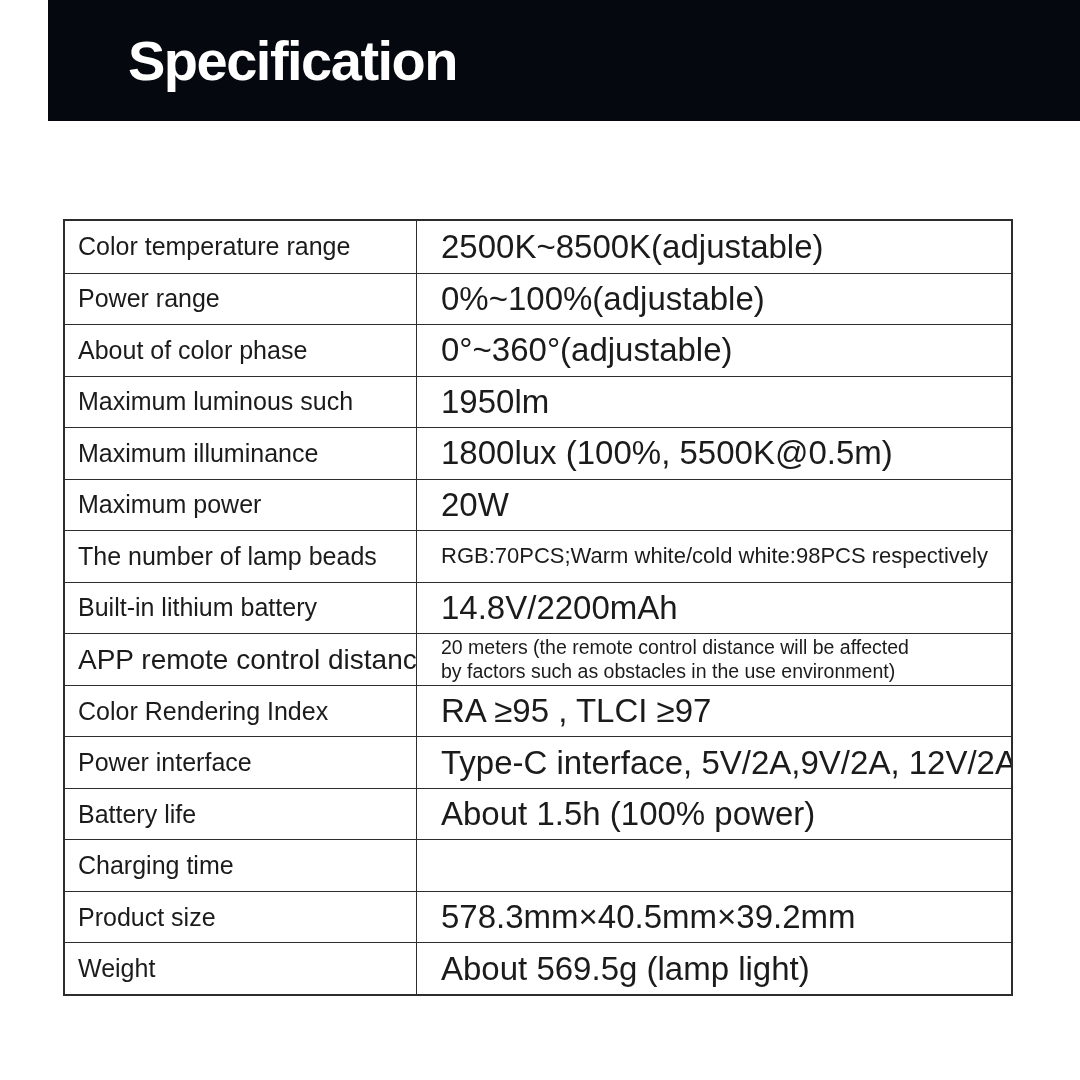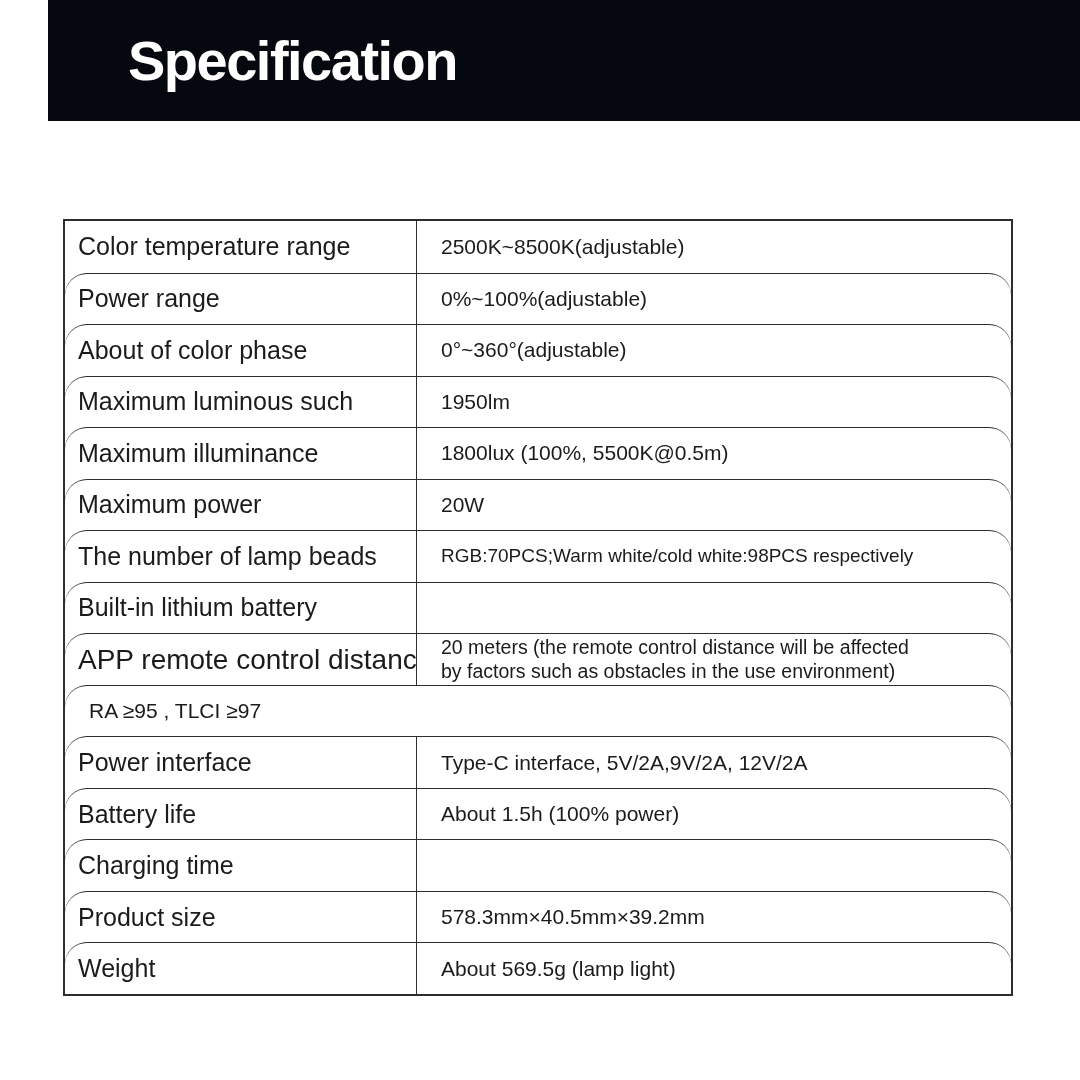--- a/index.html
+++ b/index.html
@@ -39,44 +39,43 @@
     border: 2px solid #2d2d2d;
     display: grid;
     grid-template-rows: repeat(15, 1fr);
     background: #ffffff;
   }
   .spec-row {
     display: grid;
     grid-template-columns: 352px 1fr;
     border-top: 1.5px solid #2d2d2d;
     min-height: 0;
-    border-radius: 22px;
   }
   .spec-row:first-child { border-top: none; }
   .cell-label {
     display: flex;
     align-items: center;
     padding-left: 13px;
     border-right: 1.5px solid #2d2d2d;
     font-size: 25px;
     color: #1b1b1b;
     white-space: nowrap;
     overflow: hidden;
   }
   .cell-label.tight { font-size: 28px; }
   .cell-value {
     display: flex;
     align-items: center;
     padding-left: 24px;
-    font-size: 21px;
+    font-size: 33px;
     color: #1b1b1b;
     white-space: nowrap;
     overflow: hidden;
   }
-  .cell-value.small { font-size: 19px; }
+  .cell-value.small { font-size: 22px; }
   .cell-value.multi {
     flex-direction: column;
     align-items: flex-start;
     justify-content: center;
     font-size: 19.5px;
     line-height: 1.22;
     text-align: right;
   }
 </style>
 </head>
@@ -118,31 +117,33 @@
     <div class="cell-value">20W</div>
   </div>
 
   <div class="spec-row">
     <div class="cell-label">The number of lamp beads</div>
     <div class="cell-value small">RGB:70PCS;Warm white/cold white:98PCS respectively</div>
   </div>
 
   <div class="spec-row">
     <div class="cell-label">Built-in lithium battery</div>
+    <div class="cell-value">14.8V/2200mAh</div>
   </div>
 
   <div class="spec-row">
     <div class="cell-label tight">APP remote control distance</div>
     <div class="cell-value multi">
       <span>20 meters (the remote control distance will be affected</span>
       <span>by factors such as obstacles in the use environment)</span>
     </div>
   </div>
 
   <div class="spec-row">
+    <div class="cell-label">Color Rendering Index</div>
     <div class="cell-value">RA ≥95 , TLCI ≥97</div>
   </div>
 
   <div class="spec-row">
     <div class="cell-label">Power interface</div>
     <div class="cell-value">Type-C interface, 5V/2A,9V/2A, 12V/2A</div>
   </div>
 
   <div class="spec-row">
     <div class="cell-label">Battery life</div>

